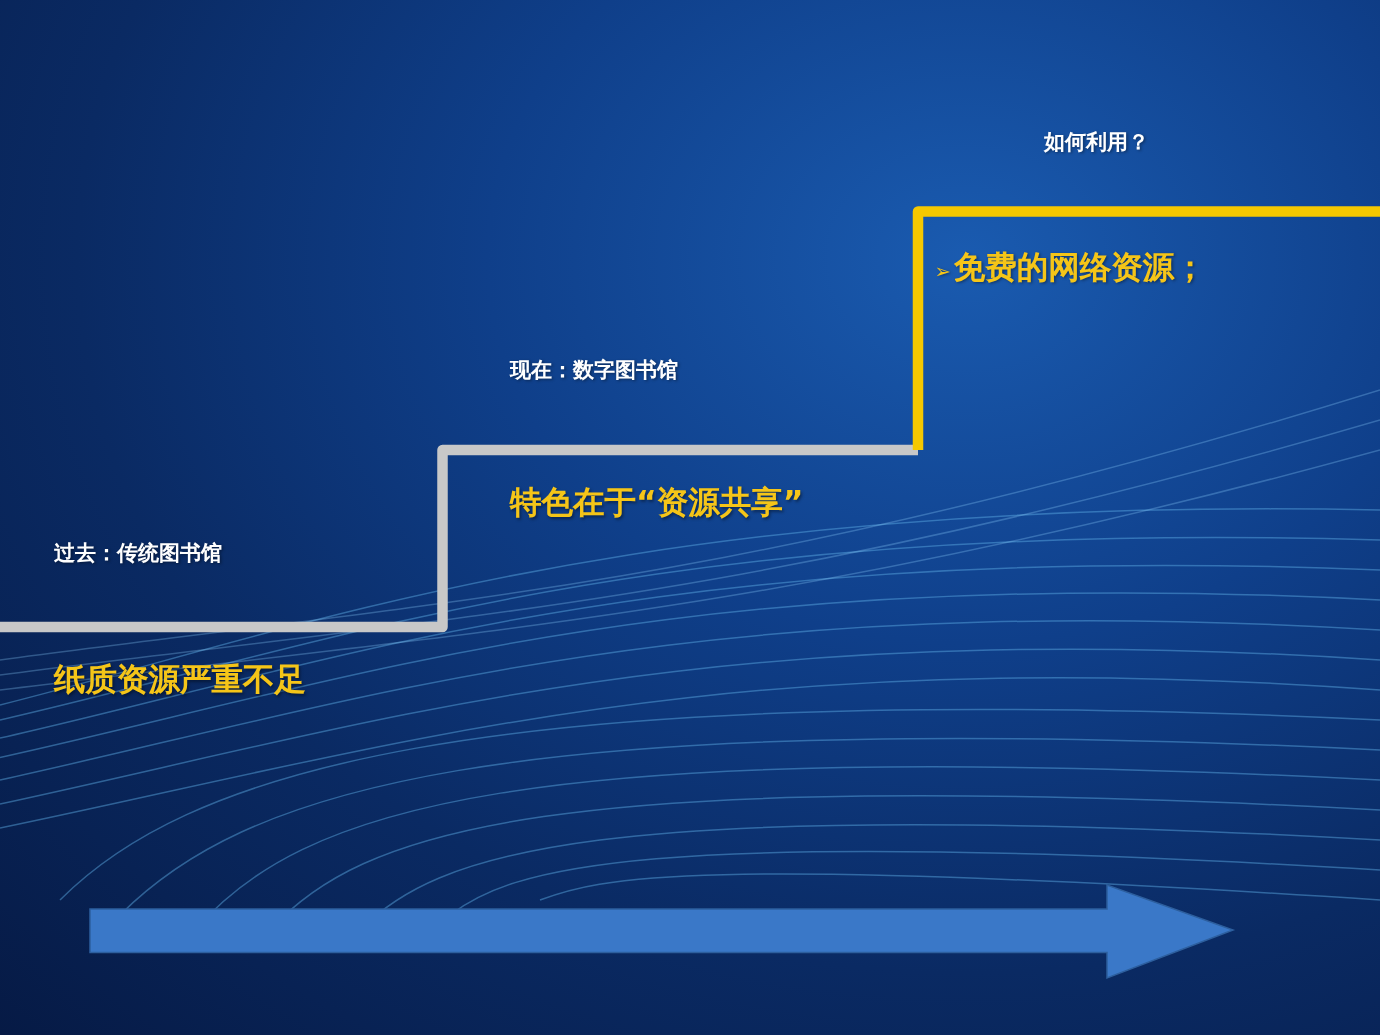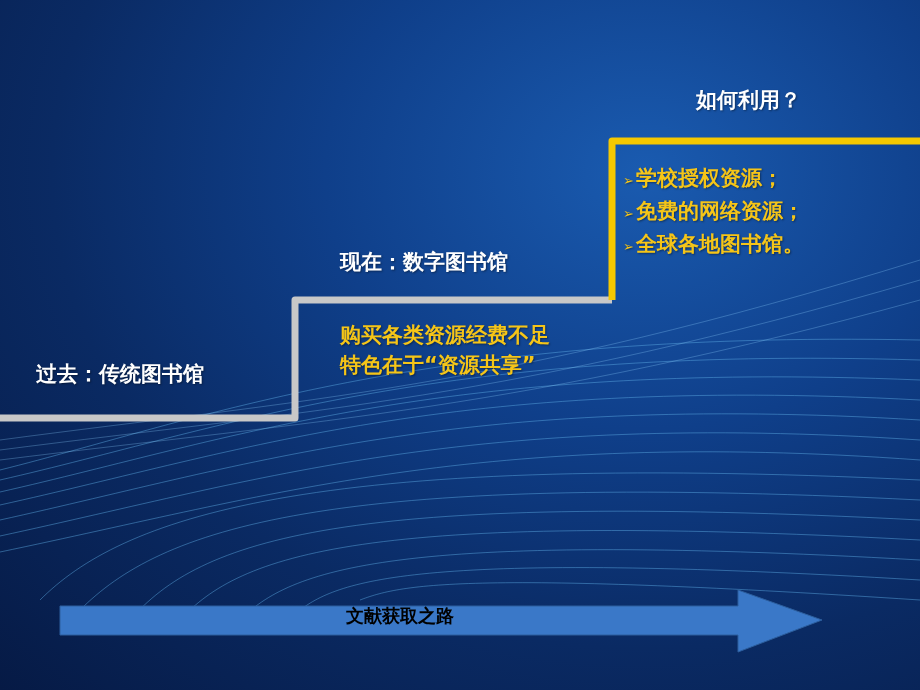--- a/index.html
+++ b/index.html
@@ -2,21 +2,21 @@
 <html><head>
 <meta charset="utf-8">
 <style>
   html,body{margin:0;padding:0;}
   body{width:920px;height:690px;overflow:hidden;position:relative;
     font-family:"DejaVu Sans","Liberation Sans",sans-serif;
     background: radial-gradient(ellipse at 70% 25%, #1a5bb0 0%, #0f3f8a 35%, #0a2a63 65%, #061a45 100%);}
   .slide{position:absolute;left:0;top:0;width:920px;height:690px;}
   svg.bg{position:absolute;left:0;top:0;}
   .txt{position:absolute;font-weight:bold;white-space:nowrap;}
-  .white{color:#ffffff;font-size:21px;text-shadow:1px 1px 2px rgba(0,0,0,0.4);}
+  .white{color:#ffffff;font-size:14px;text-shadow:1px 1px 2px rgba(0,0,0,0.4);}
   .yellow{color:#f5c518;font-size:21px;line-height:30px;text-shadow:1px 1px 2px rgba(0,0,0,0.4);}
   .arrow-label{position:absolute;left:60px;top:604px;width:680px;text-align:center;
     font-size:18px;font-weight:bold;color:#000;}
   .bul{font-size:13px;margin-right:2px;}
 </style>
 </head>
 <body>
 
 <div class="slide">
   <svg class="bg" width="920" height="690">
@@ -44,29 +44,26 @@
   </svg>
 
   <svg class="bg" width="920" height="690">
     <path d="M0,418 L295,418 L295,300 L612,300" fill="none" stroke="#c8c8c8" stroke-width="7" stroke-linejoin="round"></path>
     <path d="M612,300 L612,141 L920,141" fill="none" stroke="#f5c800" stroke-width="7" stroke-linejoin="round"></path>
     <polygon points="60,606 738,606 738,590 822,620 738,652 738,635 60,635" fill="#3a78c8" stroke="#2d5f9e" stroke-width="1"></polygon>
   </svg>
 
   <div class="txt white" style="left:36px;top:360px;text-align:right;">过去：传统图书馆</div>
   <div class="txt yellow" style="left:36px;top:438px;">
+    <div>纸质资源严重不足</div>
   </div>
 
-  <div class="txt white" style="left:340px;top:248px;">现在：数字图书馆</div>
+  <div class="txt white" style="left:340px;top:238px;">现在：数字图书馆</div>
   <div class="txt yellow" style="left:340px;top:320px;">
-    <div>购买各类资源经费不足</div>
     <div>特色在于“资源共享”</div>
   </div>
 
   <div class="txt white" style="left:696px;top:86px;">如何利用？</div>
   <div class="txt yellow" style="left:623px;top:163px;">
-    <div><span class="bul">➢</span><span>学校授权资源；</span></div>
     <div><span class="bul">➢</span><span>免费的网络资源；</span></div>
-    <div><span class="bul">➢</span><span>全球各地图书馆。</span></div>
   </div>
 
-  <div class="arrow-label">文献获取之路</div>
 </div>
 
 </body></html>

